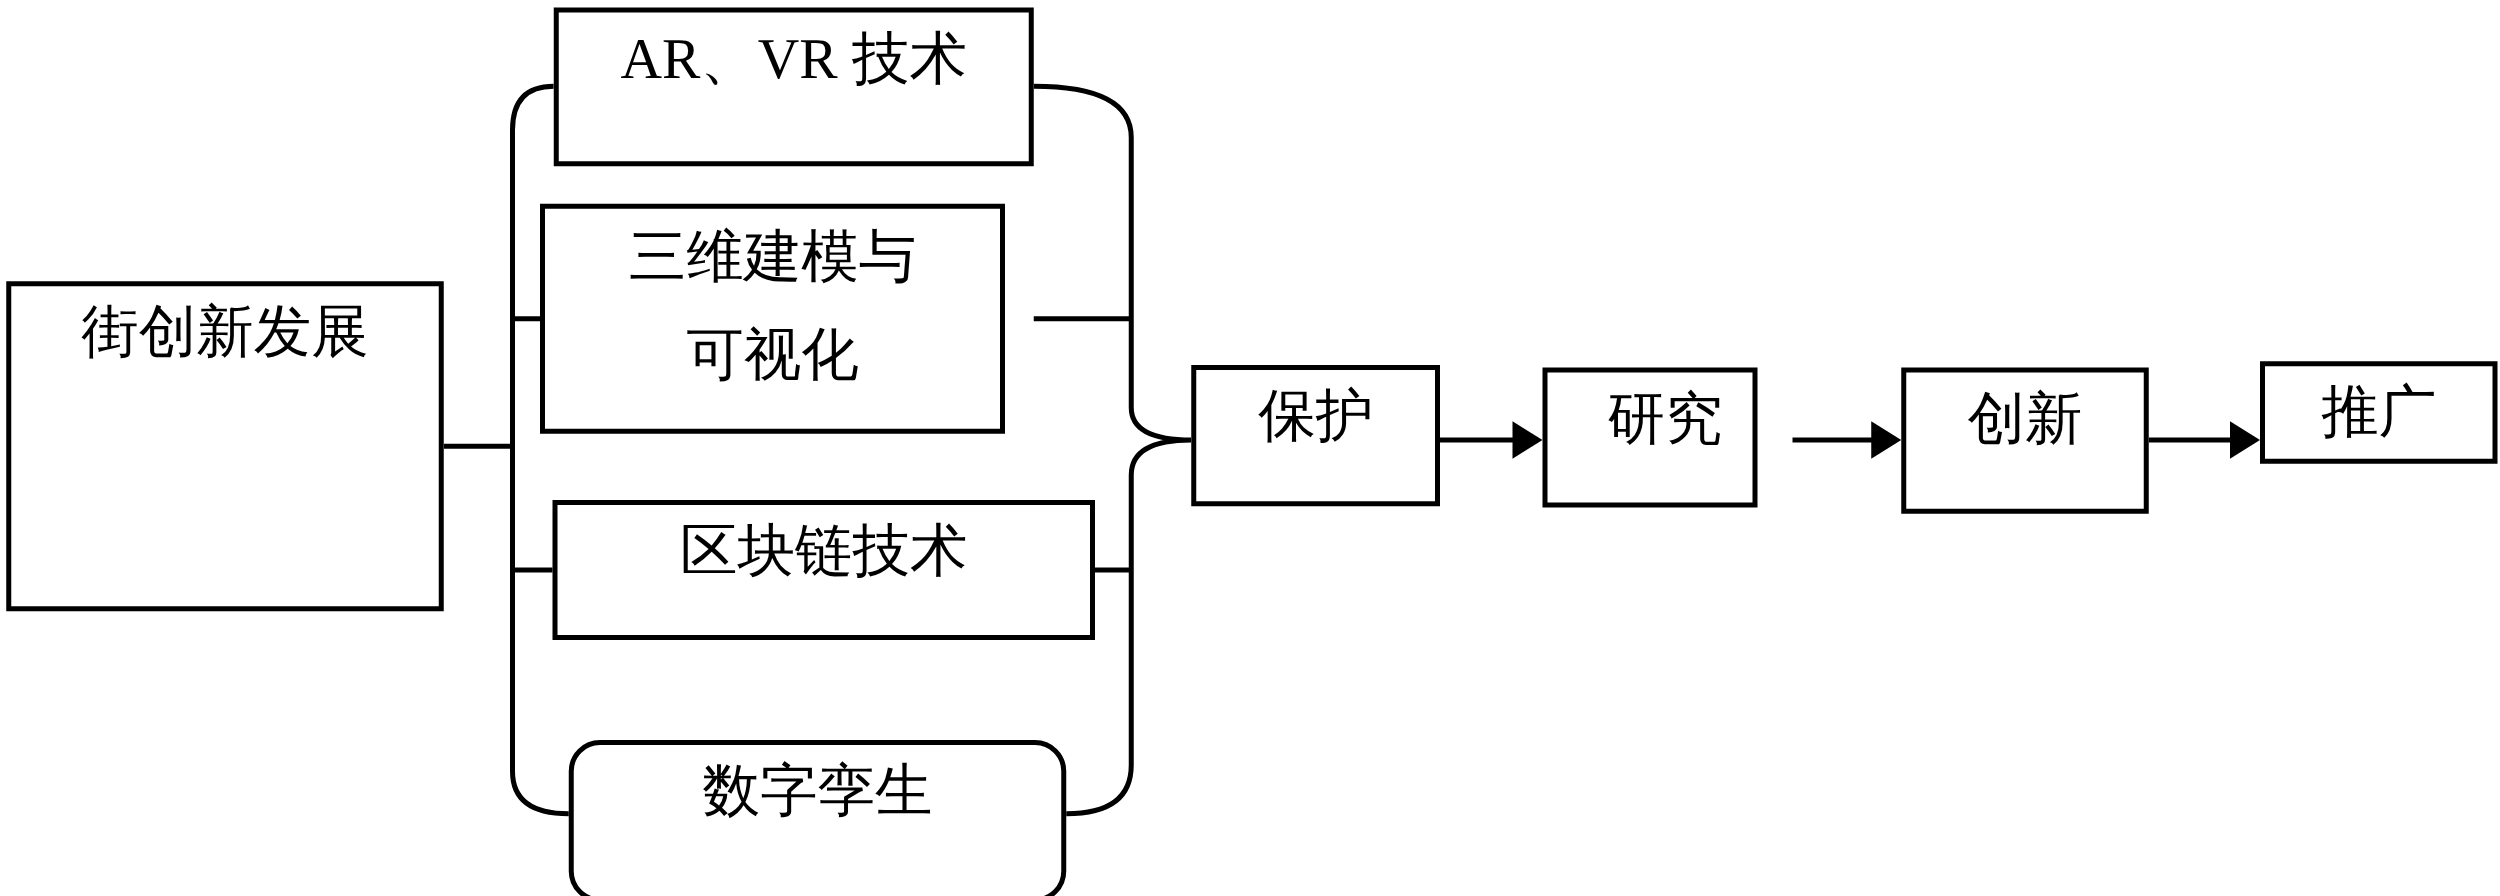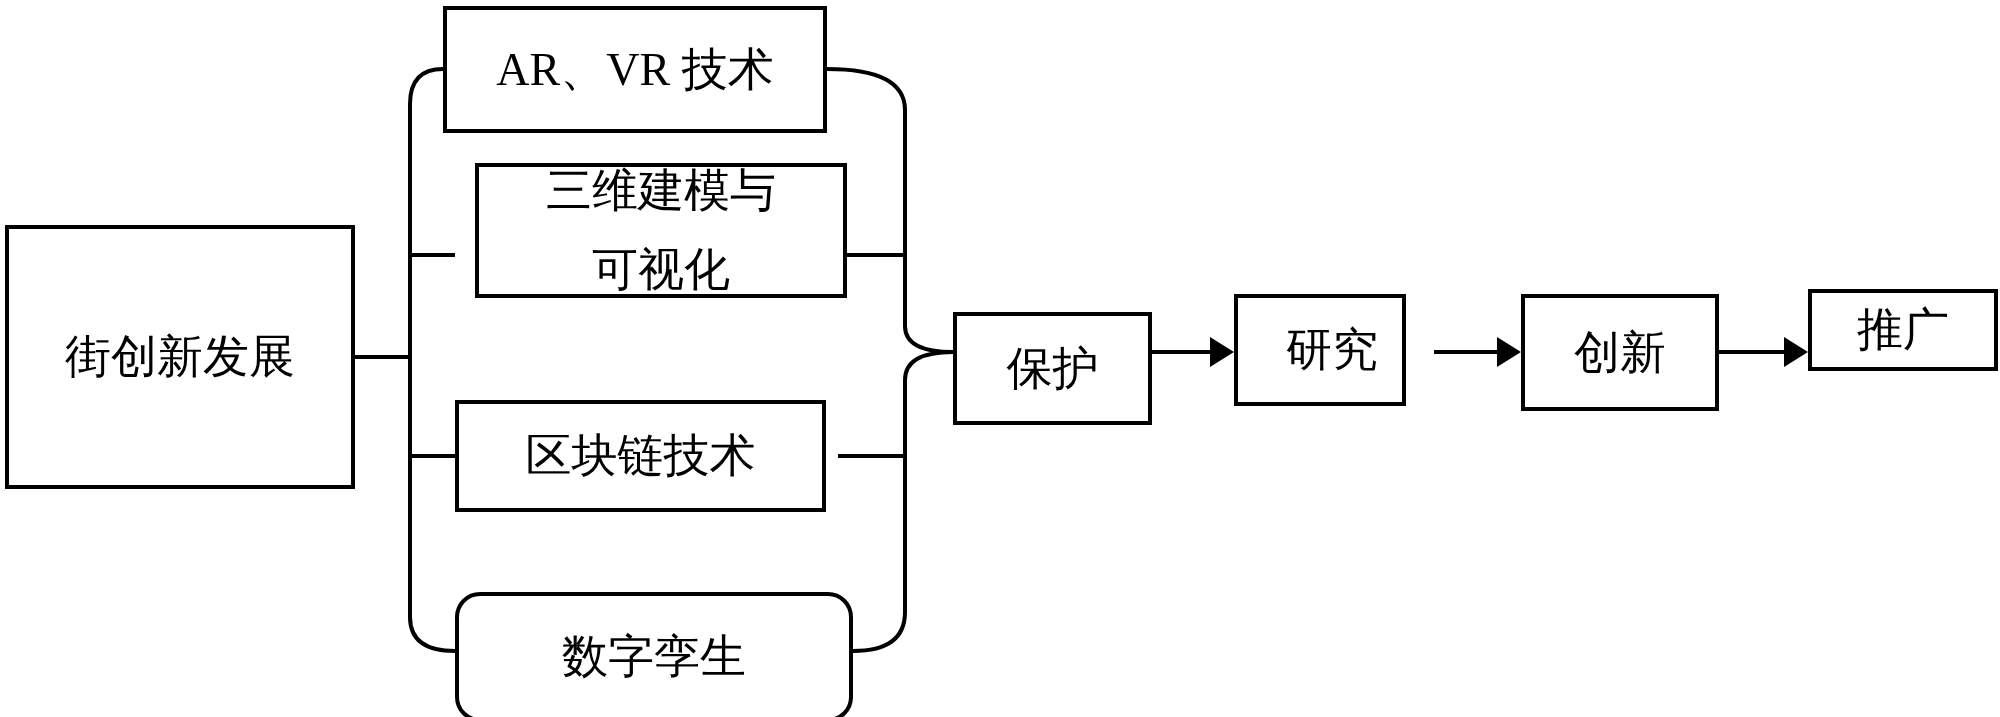--- a/index.html
+++ b/index.html
@@ -34,32 +34,32 @@
     stroke:none;
   }
   .box{
     position:absolute;
     box-sizing:border-box;
     border:4px solid var(--line-color);
     background:var(--bg-color);
     display:flex;
     flex-direction:column;
     align-items:center;
-    justify-content:center;
+    justify-content:flex-start;
     text-align:center;
     font-size:46px;
     line-height:1.6;
     white-space:nowrap;
   }
   .root-box        {left:5px;    top:225px; width:350px; height:264px;}
   .tech-arvr       {left:443px;  top:6px;   width:384px; height:127px;}
-  .tech-modeling   {left:475px;  top:163px; width:372px; height:135px; line-height:1.7;}
-  .tech-blockchain {left:455px;  top:400px; width:371px; height:112px;}
+  .tech-modeling   {left:432px;  top:163px; width:372px; height:184px; line-height:1.7;}
+  .tech-blockchain {left:442px;  top:400px; width:434px; height:112px;}
   .tech-twin       {left:455px;  top:592px; width:398px; height:130px;border-radius:25px;}
-  .flow-protect    {left:953px;  top:312px; width:199px; height:113px;}
+  .flow-protect    {left:953px;  top:292px; width:199px; height:113px;}
   .flow-research   {left:1234px; top:294px; width:172px; height:112px;padding-left:24px;}
   .flow-innovate   {left:1521px; top:294px; width:198px; height:117px;}
   .flow-promote    {left:1808px; top:289px; width:190px; height:82px;}
 </style>
 </head>
 <body>
 
 <div class="canvas">
 
   <svg class="connectors" viewBox="0 0 2000 717" xmlns="http://www.w3.org/2000/svg">

